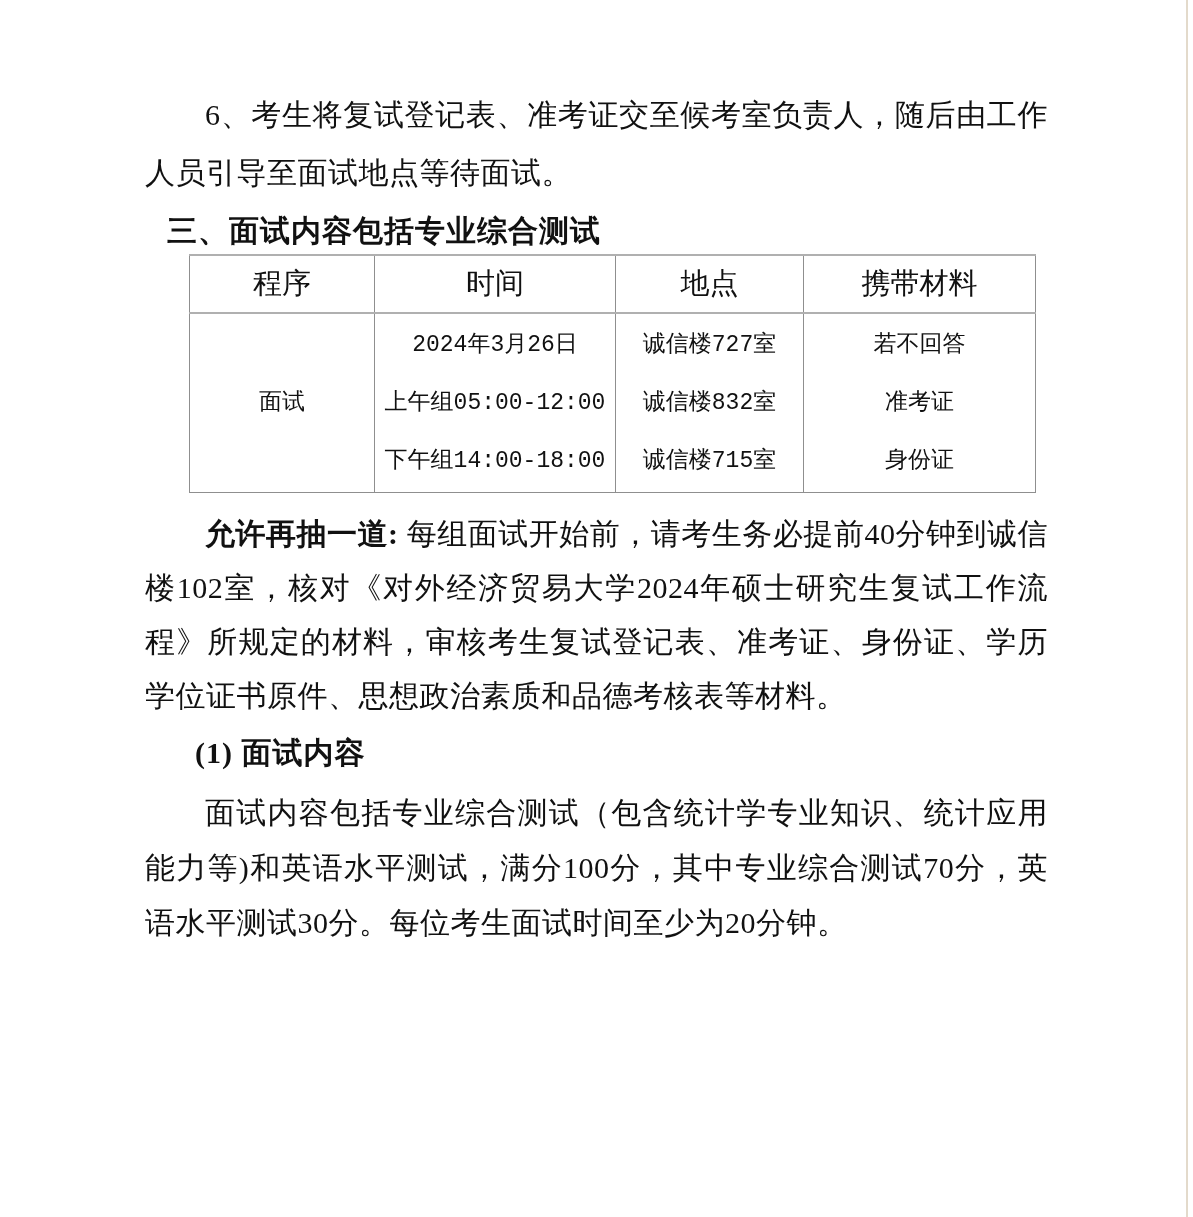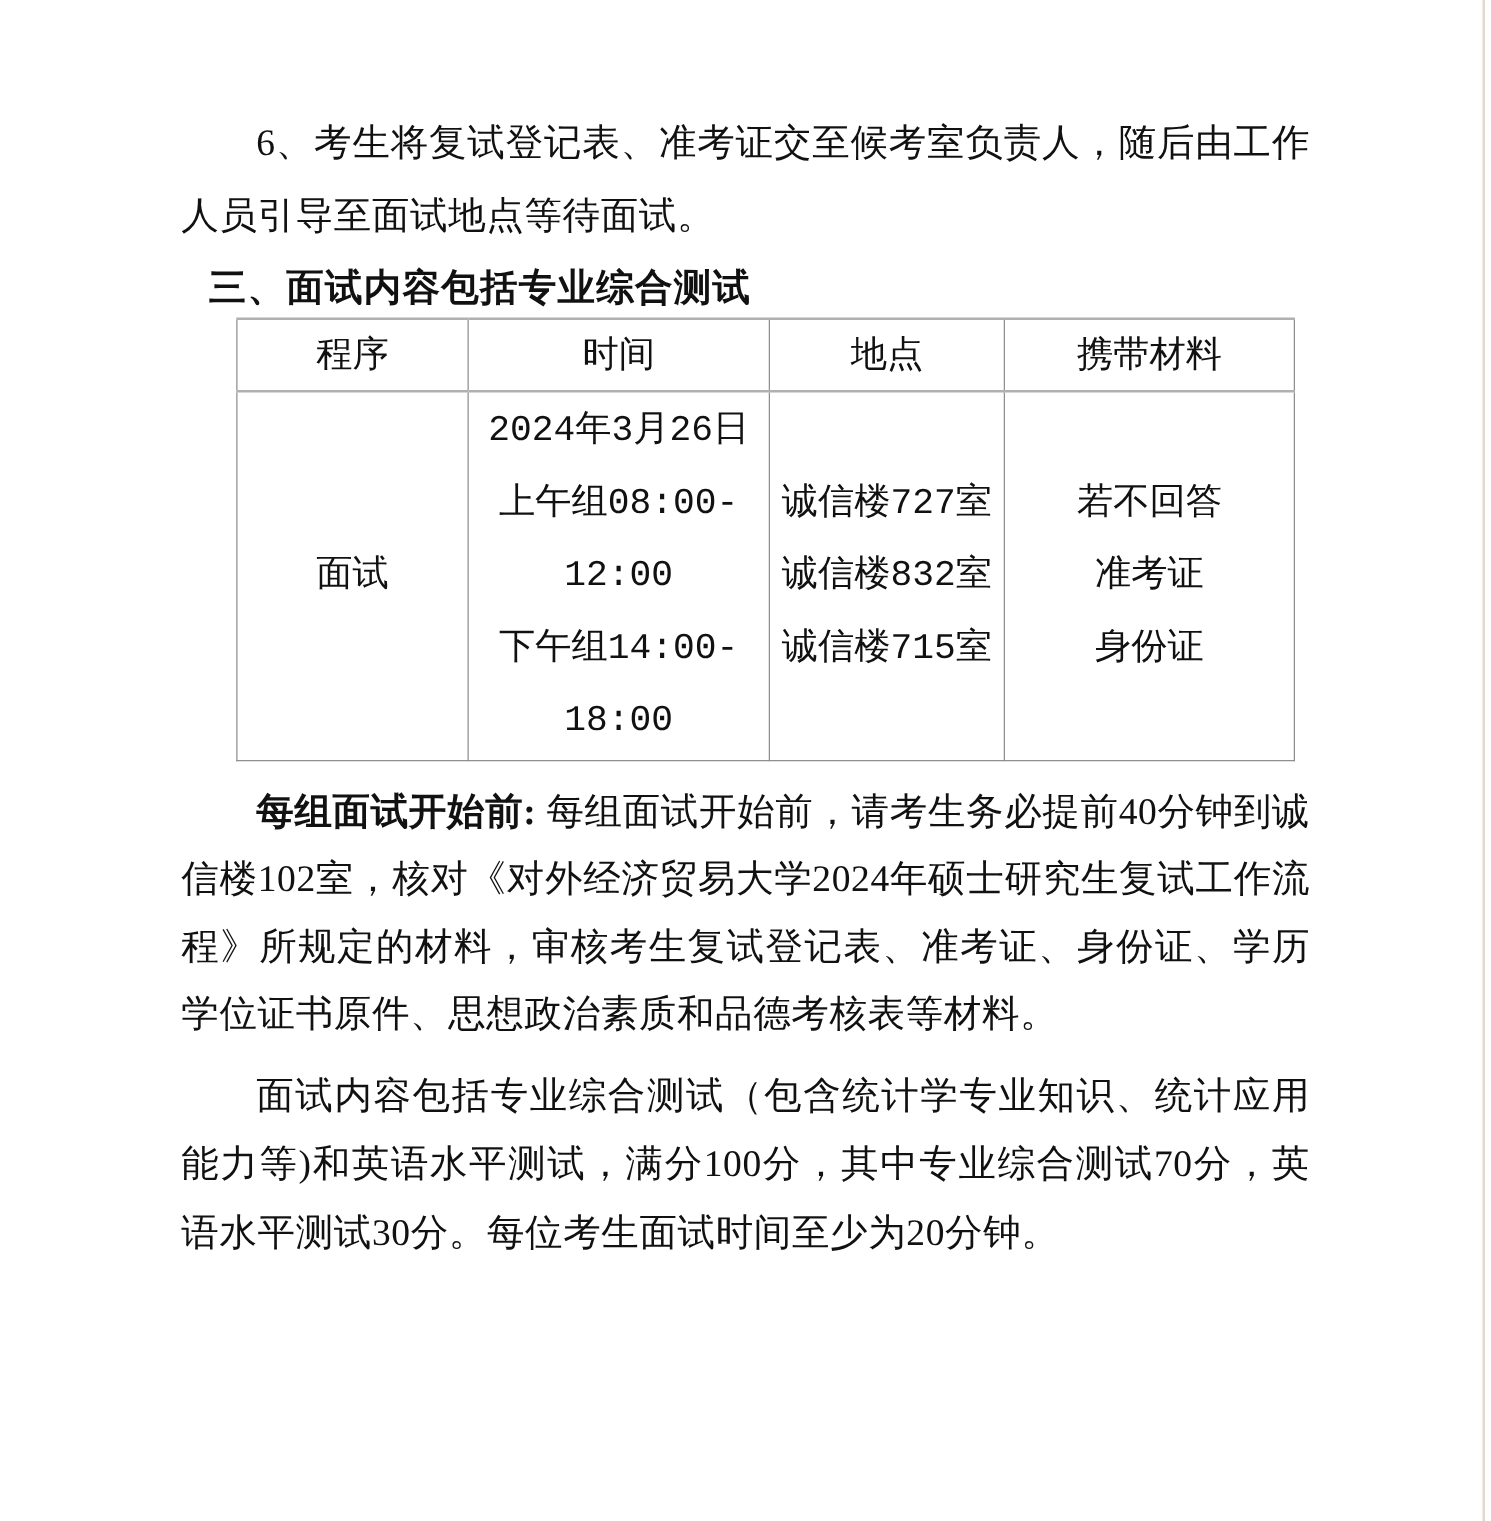--- a/index.html
+++ b/index.html
@@ -46,21 +46,21 @@
     vertical-align: middle;
   }
   table.schedule th {
     height: 56px;
     font-weight: normal;
     font-size: 29px;
     border-bottom: 2px solid #b0b0b0;
     border-top: 2px solid #b0b0b0;
   }
   table.schedule td { padding: 2px 0; }
-  .cell-line { font-size: 29px; line-height: 58px; }
+  .cell-line { font-size: 23px; line-height: 58px; }
 
   p.qual-par {
     margin: 14px 0 0 0;
     font-size: 30px;
     line-height: 54px;
     text-align: justify;
     text-indent: 60px;
     letter-spacing: 0.5px;
   }
 
@@ -114,37 +114,38 @@
         <th>携带材料</th>
       </tr>
     </thead>
     <tbody>
       <tr>
         <td>
           <div class="cell-line">面试</div>
         </td>
         <td>
           <div class="cell-line">2024年3月26日</div>
-          <div class="cell-line">上午组08:00-12:00</div>
+          <div class="cell-line">上午组05:00-12:00</div>
           <div class="cell-line">下午组14:00-18:00</div>
         </td>
         <td>
           <div class="cell-line">诚信楼727室</div>
           <div class="cell-line">诚信楼832室</div>
           <div class="cell-line">诚信楼715室</div>
         </td>
         <td>
           <div class="cell-line">若不回答</div>
           <div class="cell-line">准考证</div>
           <div class="cell-line">身份证</div>
         </td>
       </tr>
     </tbody>
   </table>
 
-  <p class="qual-par"><span class="bold-run">每组面试开始前:</span><span> 每组面试开始前，请考生务必提前40分钟到诚信楼102室，核对《对外经济贸易大学2024年硕士研究生复试工作流程》所规定的材料，审核考生复试登记表、准考证、身份证、学历学位证书原件、思想政治素质和品德考核表等材料。</span></p>
+  <p class="qual-par"><span class="bold-run">允许再抽一道:</span><span> 每组面试开始前，请考生务必提前40分钟到诚信楼102室，核对《对外经济贸易大学2024年硕士研究生复试工作流程》所规定的材料，审核考生复试登记表、准考证、身份证、学历学位证书原件、思想政治素质和品德考核表等材料。</span></p>
 
+  <div class="subsection-heading">(1) 面试内容</div>
 
   <p class="final-par">面试内容包括专业综合测试（包含统计学专业知识、统计应用能力等)和英语水平测试，满分100分，其中专业综合测试70分，英语水平测试30分。每位考生面试时间至少为20分钟。</p>
 
 </div>
 
 <div class="page-edge"></div>
 
 </body></html>

